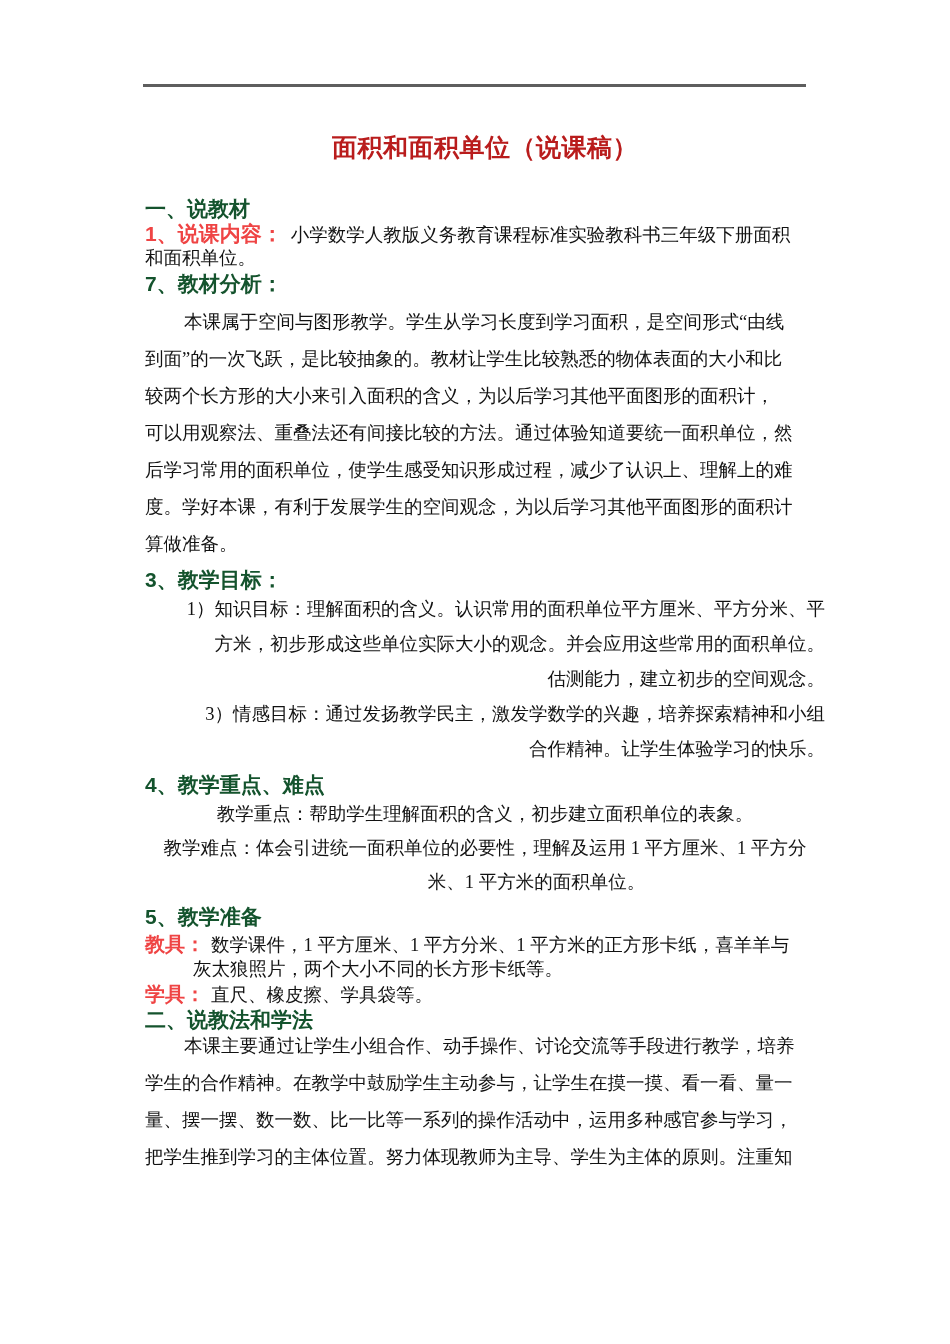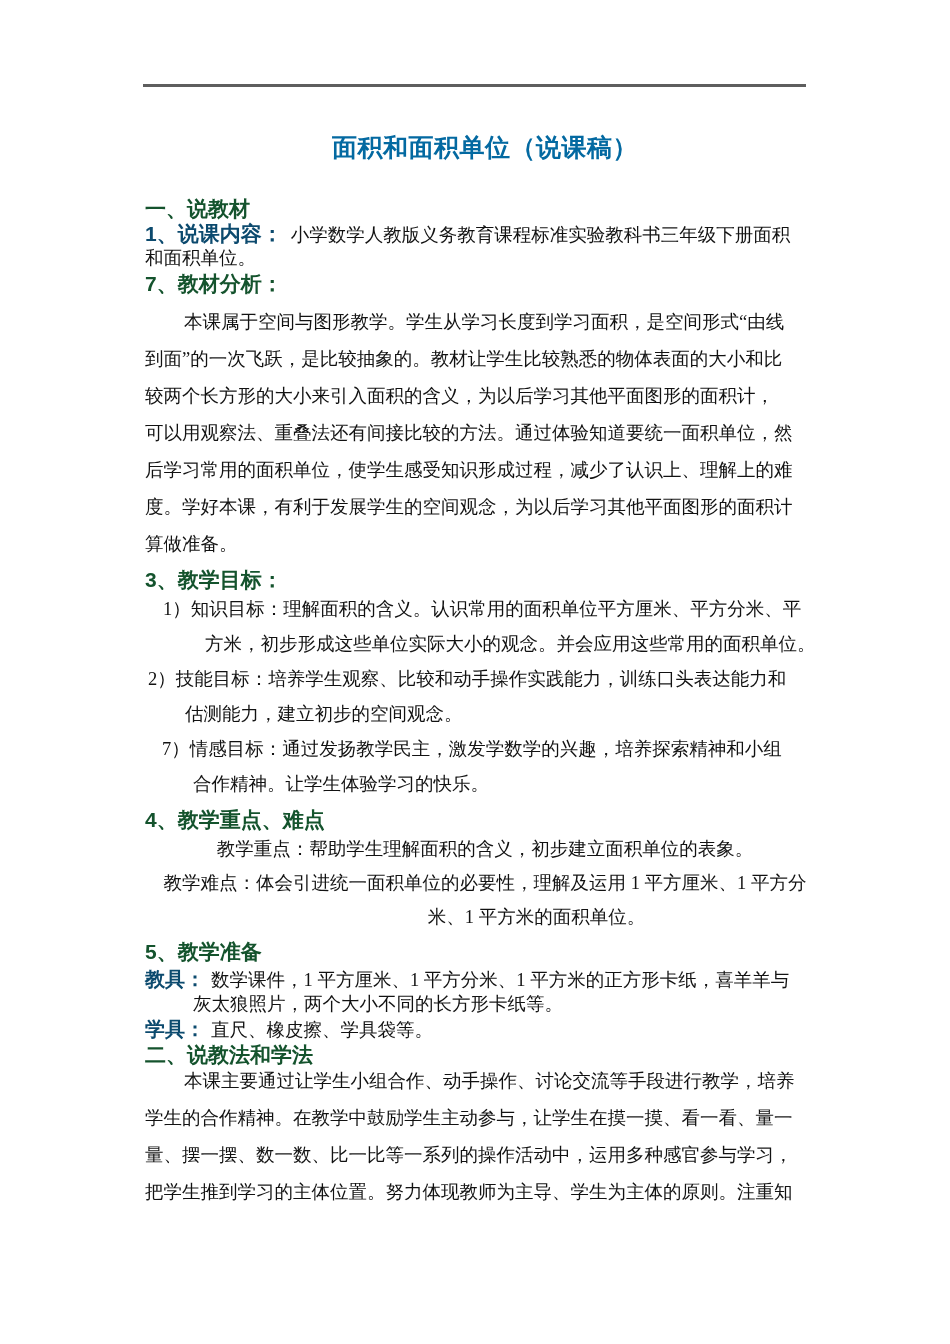--- a/index.html
+++ b/index.html
@@ -16,42 +16,42 @@
     width:663px;height:3px;background:#5e5e5e;
   }
   .content{
     position:absolute;left:145px;top:0;width:680px;
   }
   .doc-title{
     margin:131px 0 32px 0;
     height:33px;line-height:33px;
     text-align:center;
     font-family:"Liberation Sans","DejaVu Sans",sans-serif;
-    font-weight:bold;font-size:25px;color:#0369a1;
+    font-weight:bold;font-size:25px;color:#b91c1c;
     letter-spacing:0.5px;
   }
   .h{
     height:25px;line-height:25px;
     font-family:"Liberation Sans","DejaVu Sans",sans-serif;
     font-weight:bold;font-size:21px;color:#14532d;
     white-space:nowrap;
   }
   .lbl{
     font-family:"Liberation Sans","DejaVu Sans",sans-serif;
-    font-weight:bold;font-size:21px;color:#0c4a6e;
+    font-weight:bold;font-size:21px;color:#ef4444;
     margin-right:8px;
   }
   .lbl.small{font-size:20px;margin-right:6px;}
   .ln{
     white-space:nowrap;
     font-size:18.5px;color:#121212;
   }
   .lh25{height:25px;line-height:25px;}
   .lh34{height:34px;line-height:34px;text-align:center;}
-  .lh35{height:35px;line-height:35px;}
+  .lh35{height:35px;line-height:35px;text-align:right;}
   .lh37{height:37px;line-height:37px;}
   
   .ind-firstline{margin-left:39px;}
   .g1a{margin-left:18px;} .g1b{margin-left:60px;}
   .g2a{margin-left:3px;}  .g2b{margin-left:40px;}
   .g3a{margin-left:17px;} .g3b{margin-left:48px;}
   .diff-wrap{margin-left:103px;}
   .tool-wrap{margin-left:48px;}
   .mt8{margin-top:8px;} .mt4{margin-top:4px;} .mt5{margin-top:5px;}
   .mt3{margin-top:3px;} .mtm4{margin-top:-4px;}
@@ -86,25 +86,24 @@
       <div class="ln lh37">算做准备。</div>
     </div>
 
     <div class="h mt4">3、教学目标：</div>
 
     <div>
       <div class="ln lh35 g1a">1）知识目标：理解面积的含义。认识常用的面积单位平方厘米、平方分米、平</div>
       <div class="ln lh35 g1b">方米，初步形成这些单位实际大小的观念。并会应用这些常用的面积单位。</div>
     </div>
     <div>
-      <div class="ln lh35 g2a">2）技能目标：培养学生观察、比较和动手操作实践能力，训练口头表达能力和</div>
       <div class="ln lh35 g2b">估测能力，建立初步的空间观念。</div>
     </div>
     <div>
-      <div class="ln lh35 g3a">7）情感目标：通过发扬教学民主，激发学数学的兴趣，培养探索精神和小组</div>
+      <div class="ln lh35 g3a">3）情感目标：通过发扬教学民主，激发学数学的兴趣，培养探索精神和小组</div>
       <div class="ln lh35 g3b">合作精神。让学生体验学习的快乐。</div>
     </div>
 
     <div class="h mt5">4、教学重点、难点</div>
 
     <div class="ln lh34">教学重点：帮助学生理解面积的含义，初步建立面积单位的表象。</div>
     <div>
       <div class="ln lh34">教学难点：体会引进统一面积单位的必要性，理解及运用 1 平方厘米、1 平方分</div>
       <div class="ln lh34 diff-wrap">米、1 平方米的面积单位。</div>
     </div>

